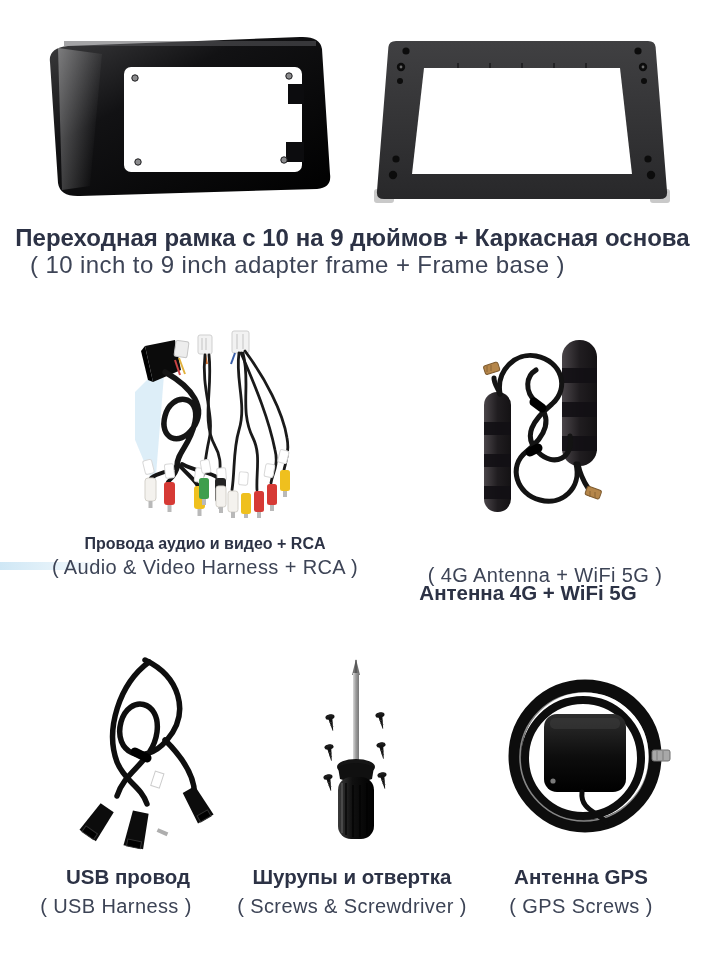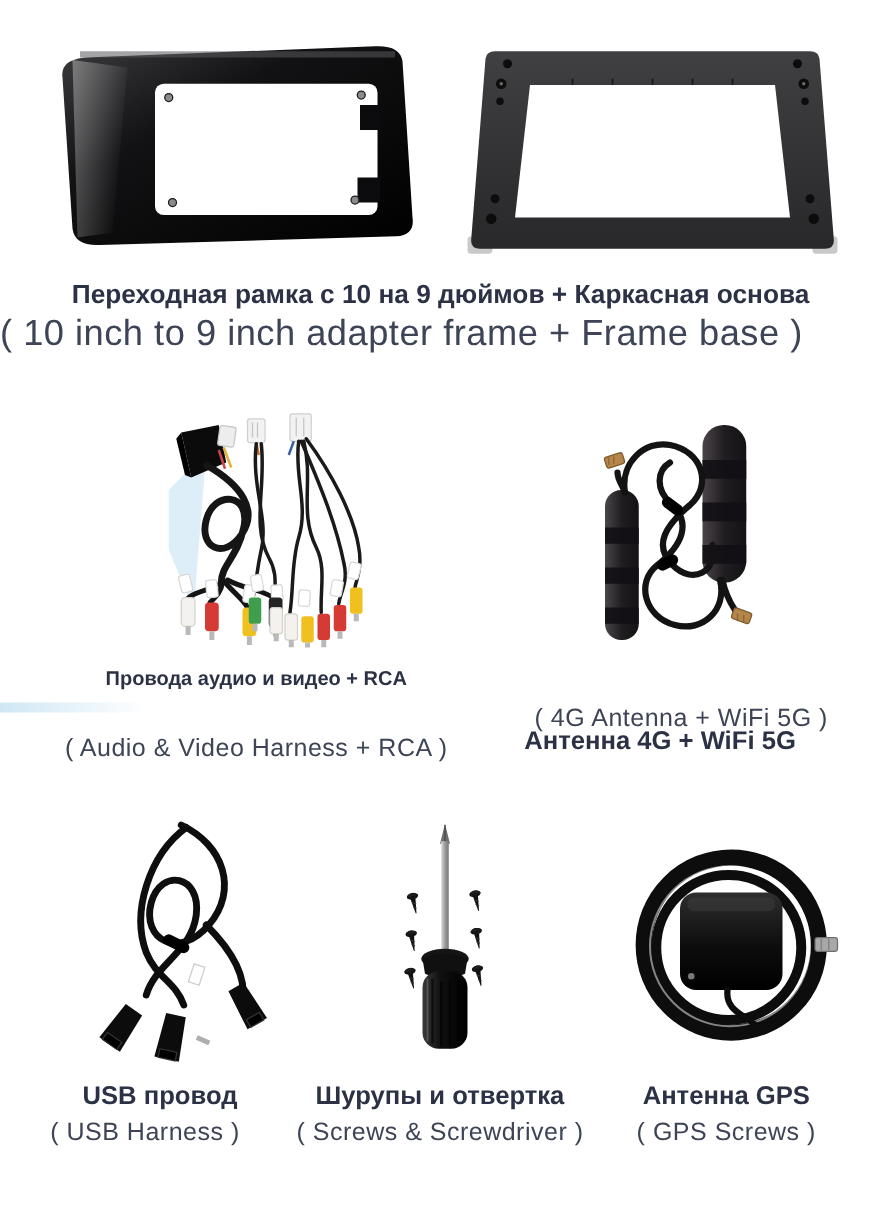--- a/index.html
+++ b/index.html
@@ -5,24 +5,24 @@
   html,body{margin:0;padding:0;background:#ffffff;}
   .canvas{
     position:relative;width:705px;height:970px;background:#ffffff;overflow:hidden;
     font-family:"Liberation Sans", sans-serif;
   }
   .photo{position:absolute;}
   .photo svg{display:block;}
   .cap{position:absolute;text-align:center;white-space:nowrap;}
   .cap.ru{font-weight:700;color:#2c3245;}
   .cap.en{font-weight:400;color:#3d4456;letter-spacing:0.4px;}
-  .cap1ru{top:224px;left:0;width:705px;font-size:21px;text-align:center;}
-  .cap1en{top:251px;left:0;width:595px;font-size:29px;text-align:right;}
+  .cap1ru{top:224px;left:0;width:705px;font-size:24px;text-align:center;}
+  .cap1en{top:251px;left:0;width:595px;font-size:24px;}
   .cap2ru-l{top:535px;left:20px;width:370px;font-size:16px;}
-  .cap2en-l{top:588px;left:20px;width:370px;font-size:20px;}
+  .cap2en-l{top:556px;left:20px;width:370px;font-size:20px;}
   .cap2ru-r{top:535px;left:383px;width:290px;font-size:20.5px;margin-top:46px;}
   .cap2en-r{top:564px;left:400px;width:290px;font-size:20px;text-align:center;}
   .cap3ru-1{top:865px;left:28px;width:200px;font-size:20.5px;}
   .cap3en-1{top:895px;left:16px;width:200px;font-size:20px;}
   .cap3ru-2{top:865px;left:232px;width:240px;font-size:20.5px;}
   .cap3en-2{top:895px;left:232px;width:240px;font-size:20px;}
   .cap3ru-3{top:865px;left:476px;width:210px;font-size:20.5px;}
   .cap3en-3{top:895px;left:476px;width:210px;font-size:20px;}
   .wm-stripe{
     position:absolute;left:0;top:562px;width:118px;height:8px;

